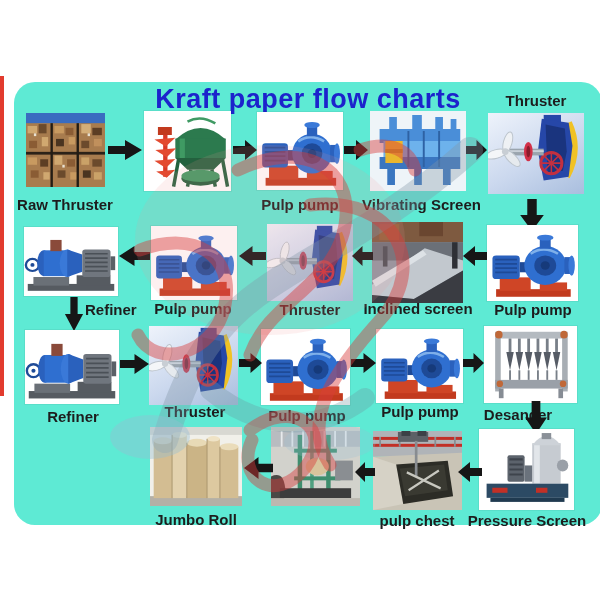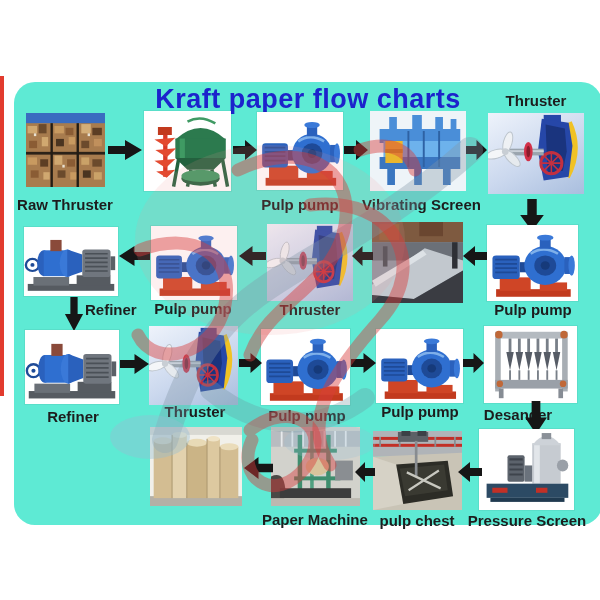--- a/index.html
+++ b/index.html
@@ -391,20 +391,21 @@
     </div>
 
   <div class="arrow" style="left:64px;top:297px;width:20px;height:34px">
       <svg>
         <use href="#sym-arrow-d"></use>
       </svg>
     </div>
   <div class="lbl" style="left:85px;top:301px;width:70px;text-align:left">Refiner</div>
   <div class="lbl" style="left:143px;top:300px;width:100px">Pulp pump</div>
   <div class="lbl" style="left:260px;top:301px;width:100px">Thruster</div>
+  <div class="lbl" style="left:362px;top:300px;width:112px">Inclined screen</div>
   <div class="lbl" style="left:483px;top:301px;width:100px">Pulp pump</div>
 
   <figure class="cell white" style="left:25px;top:330px;width:94px;height:74px">
     <svg>
         <use href="#sym-refiner"></use>
       </svg>
     </figure>
   <figure class="cell blueish" style="left:149px;top:326px;width:89px;height:79px">
     <svg>
         <use href="#sym-thruster"></use>
@@ -489,21 +490,21 @@
       <svg>
         <use href="#sym-arrow-l"></use>
       </svg>
     </div>
   <div class="arrow" style="left:458px;top:461px;width:24px;height:22px">
       <svg>
         <use href="#sym-arrow-l"></use>
       </svg>
     </div>
 
-  <div class="lbl" style="left:262px;top:511px;width:104px">Paper Machine</div>
+  <div class="lbl" style="left:146px;top:511px;width:100px">Jumbo Roll</div>
   <div class="lbl" style="left:467px;top:512px;width:120px">Pressure Screen</div>
   <div class="lbl" style="left:367px;top:512px;width:100px">pulp chest</div>
 
   <svg id="watermark" viewBox="0 0 600 600">
     <ellipse cx="270" cy="240" rx="135" ry="95" fill="rgba(240,150,150,0.14)"></ellipse>
     <path d="M470 150 C380 230 300 260 250 300 C200 340 180 390 165 440" stroke="rgba(130,148,166,0.35)" stroke-width="26" fill="none" stroke-linecap="round"></path>
     <path d="M210 390 C260 432 320 432 365 398" stroke="rgba(110,145,155,0.30)" stroke-width="20" fill="none" stroke-linecap="round"></path>
     <ellipse cx="150" cy="437" rx="40" ry="22" fill="rgba(150,190,210,0.40)"></ellipse>
     <ellipse cx="330" cy="442" rx="46" ry="18" fill="rgba(150,190,210,0.25)"></ellipse>
     <g stroke="rgba(215,60,60,0.45)" stroke-width="13" fill="none" stroke-linecap="round">

